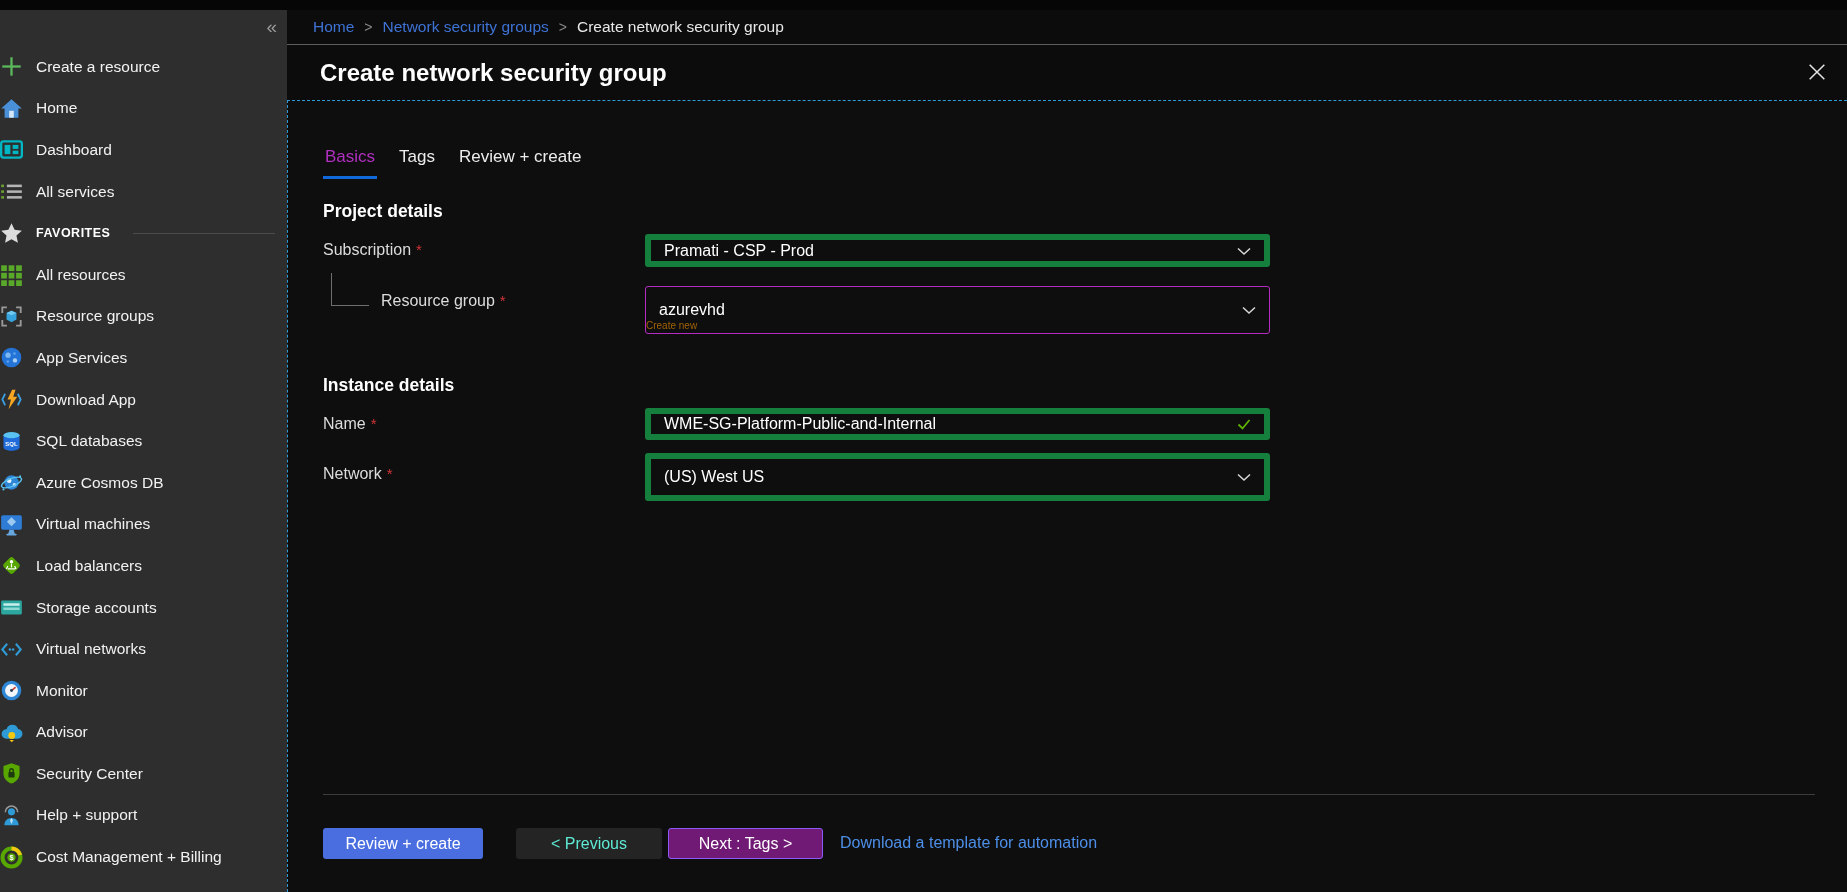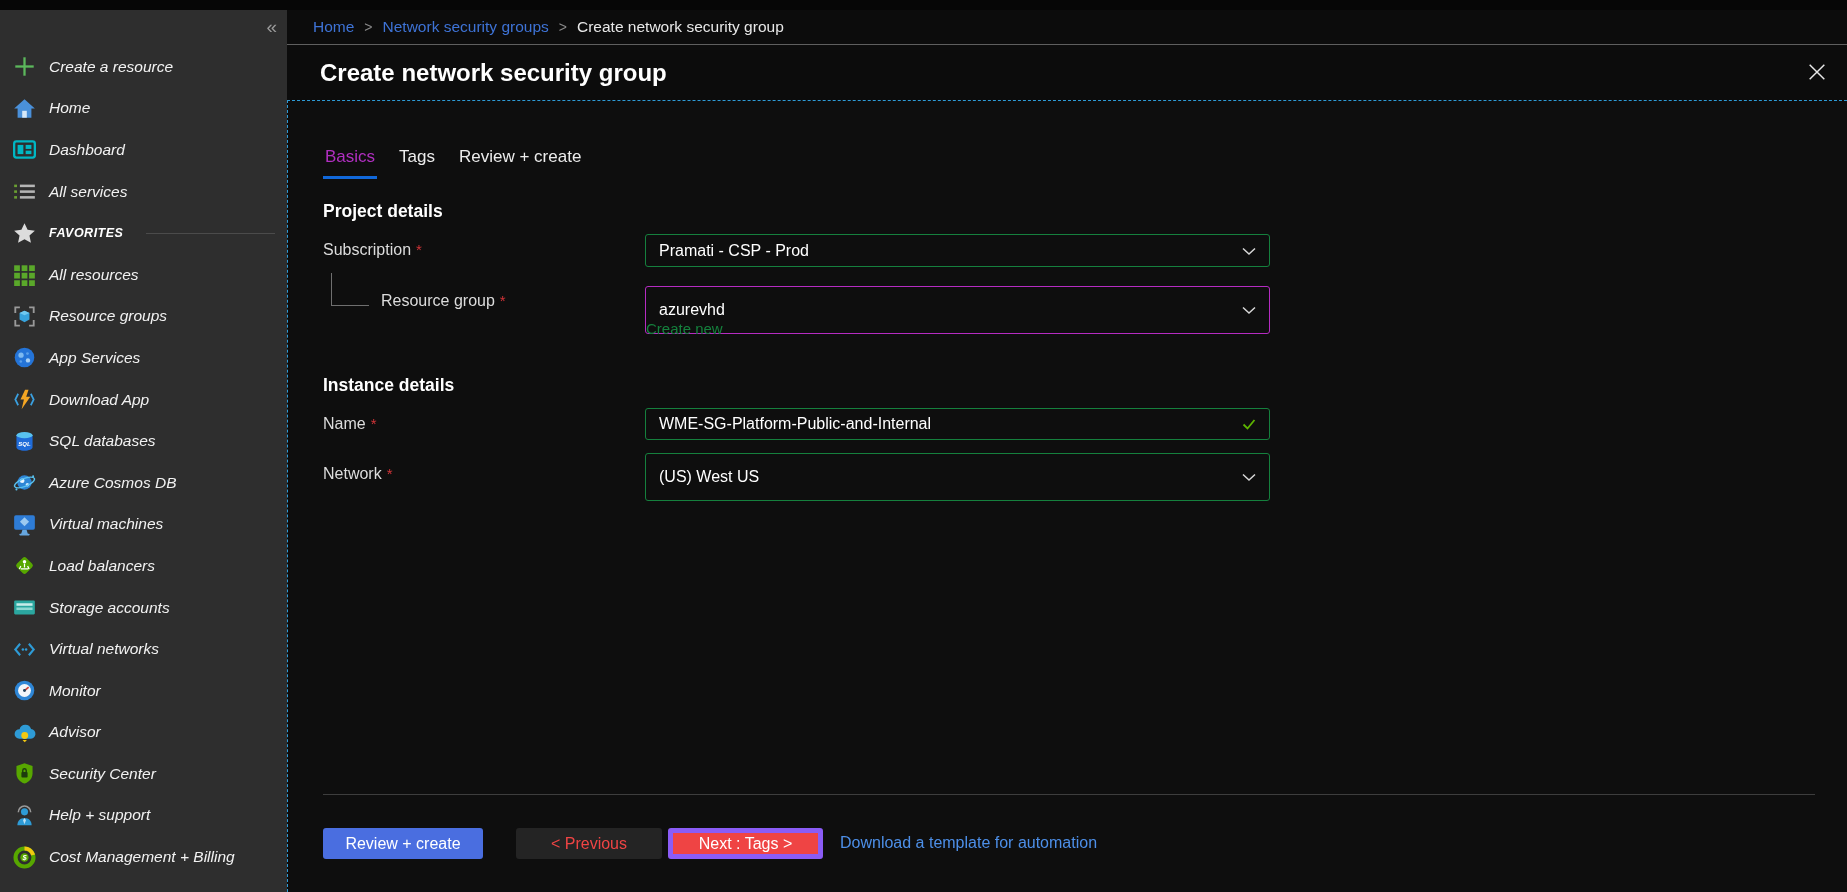--- a/index.html
+++ b/index.html
@@ -3,21 +3,21 @@
 <meta charset="utf-8">
 <style>
   * { box-sizing: border-box; margin: 0; padding: 0; }
   html,body { width:1847px; height:892px; background:#060606; font-family:"Liberation Sans", sans-serif; overflow:hidden; }
   .stage { position:relative; width:1847px; height:892px; background:#060606; }
 
   
   .sidebar { position:absolute; left:0; top:10px; width:287px; height:882px; background:#2e2e2e; color:#f0f0f0; }
   .collapse-btn { position:absolute; top:6px; right:10px; font-size:19px; color:#9a9a9a; cursor:pointer; }
   .nav { position:absolute; top:36px; left:0; right:0; }
-  .nav-item { height:41.6px; display:flex; align-items:center; padding-left:13px; gap:13px; font-size:15.5px; color:#f2f2f2; cursor:pointer;font-style:italic; }
+  .nav-item { height:41.6px; display:flex; align-items:center; gap:13px; font-size:15.5px; color:#f2f2f2; cursor:pointer; }
   .nav-icon { width:23px; height:23px; flex:0 0 23px; display:flex; align-items:center; justify-content:center; }
   .nav-icon svg { width:23px; height:23px; }
   .nav-item.section { font-size:12.5px; font-weight:700; letter-spacing:.5px; color:#ffffff; cursor:default; }
   .fav-line { flex:1; height:1px; background:#4b4b4b; margin:0 12px 0 10px; }
 
   
   .breadcrumb-bar { position:absolute; left:287px; top:10px; right:0; height:34px; background:#0c0c0c; display:flex; align-items:center; padding-left:26px; font-size:15.5px; }
   .crumb-link { color:#3e73d6; cursor:pointer; }
   .crumb-sep { color:#8a8a8a; margin:0 10px; font-size:14px; }
   .crumb-current { color:#e8e8e8; }
@@ -29,35 +29,35 @@
   
   .blade { position:absolute; left:287px; top:100px; right:0; bottom:0; background:#0e0e0e; border-top:1.5px dashed #2e9bd6; border-left:1.5px dashed #2e9bd6; }
   .tabs { position:absolute; left:35px; top:44px; display:flex; gap:20px; font-size:17px; }
   .tab { color:#ececec; padding:2px 2px 9px 2px; cursor:pointer; }
   .tab.active { color:#b12fc1; border-bottom:3px solid #1168d9; cursor:default; }
 
   .section-header { position:absolute; left:35px; font-size:17.5px; font-weight:700; color:#ffffff; }
   .field-label { position:absolute; font-size:16px; color:#dcdcdc; }
   .req { color:#d13438; margin-left:5px; font-size:15px; }
 
-  .field { position:absolute; left:357px; width:625px; background:#0e0e0e; border:1px solid #15803d; border-radius:3px; display:flex; align-items:center; padding:0 38px 0 13px; font-size:16px; color:#ffffff; cursor:pointer; }
+  .field { position:absolute; left:357px; width:625px; background:#0e0e0e; border:6px solid #15803d; border-radius:3px; display:flex; align-items:center; padding:0 38px 0 13px; font-size:16px; color:#ffffff; cursor:pointer; }
   .field.focus-magenta { border:1px solid #b52bc2; }
   .field .right-icon { position:absolute; right:12px; top:50%; transform:translateY(-50%); width:16px; height:16px; }
   .field .right-icon svg { width:16px; height:16px; display:block; }
 
   .l-connector { position:absolute; left:43px; top:172px; width:38px; height:33px; border-left:1px solid #6f6f6f; border-bottom:1px solid #6f6f6f; }
-  .link { color:#15803d; font-size:15px; cursor:pointer; }
+  .link { color:#a16207; font-size:10px; cursor:pointer; }
   .create-new { position:absolute; left:358px; top:219px; }
 
   
   .footer-divider { position:absolute; left:35px; right:32px; top:693px; height:1px; background:#3d3d3d; }
   .btn { position:absolute; top:727px; height:31px; display:flex; align-items:center; justify-content:center; font-size:16px; border-radius:3px; cursor:pointer; }
   .btn-primary { left:35px; width:160px; background:#4a6ee0; color:#ffffff; }
-  .btn-secondary { left:228px; width:146px; background:#242424; color:#ef4444; }
-  .btn-outline { left:380px; width:155px; background:#ef4444; border:5px solid #8b5cf6; color:#ffffff; }
+  .btn-secondary { left:228px; width:146px; background:#242424; color:#5eead4; }
+  .btn-outline { left:380px; width:155px; background:#701a75; border:1px solid #8b5cf6; color:#ffffff; }
   .download-link { position:absolute; left:552px; top:733px; font-size:16px; color:#4d8fe8; cursor:pointer; }
 </style>
 </head>
 <body>
 
 <div class="stage">
 
   <div class="sidebar">
     <div class="collapse-btn">«</div>
     <div class="nav">

